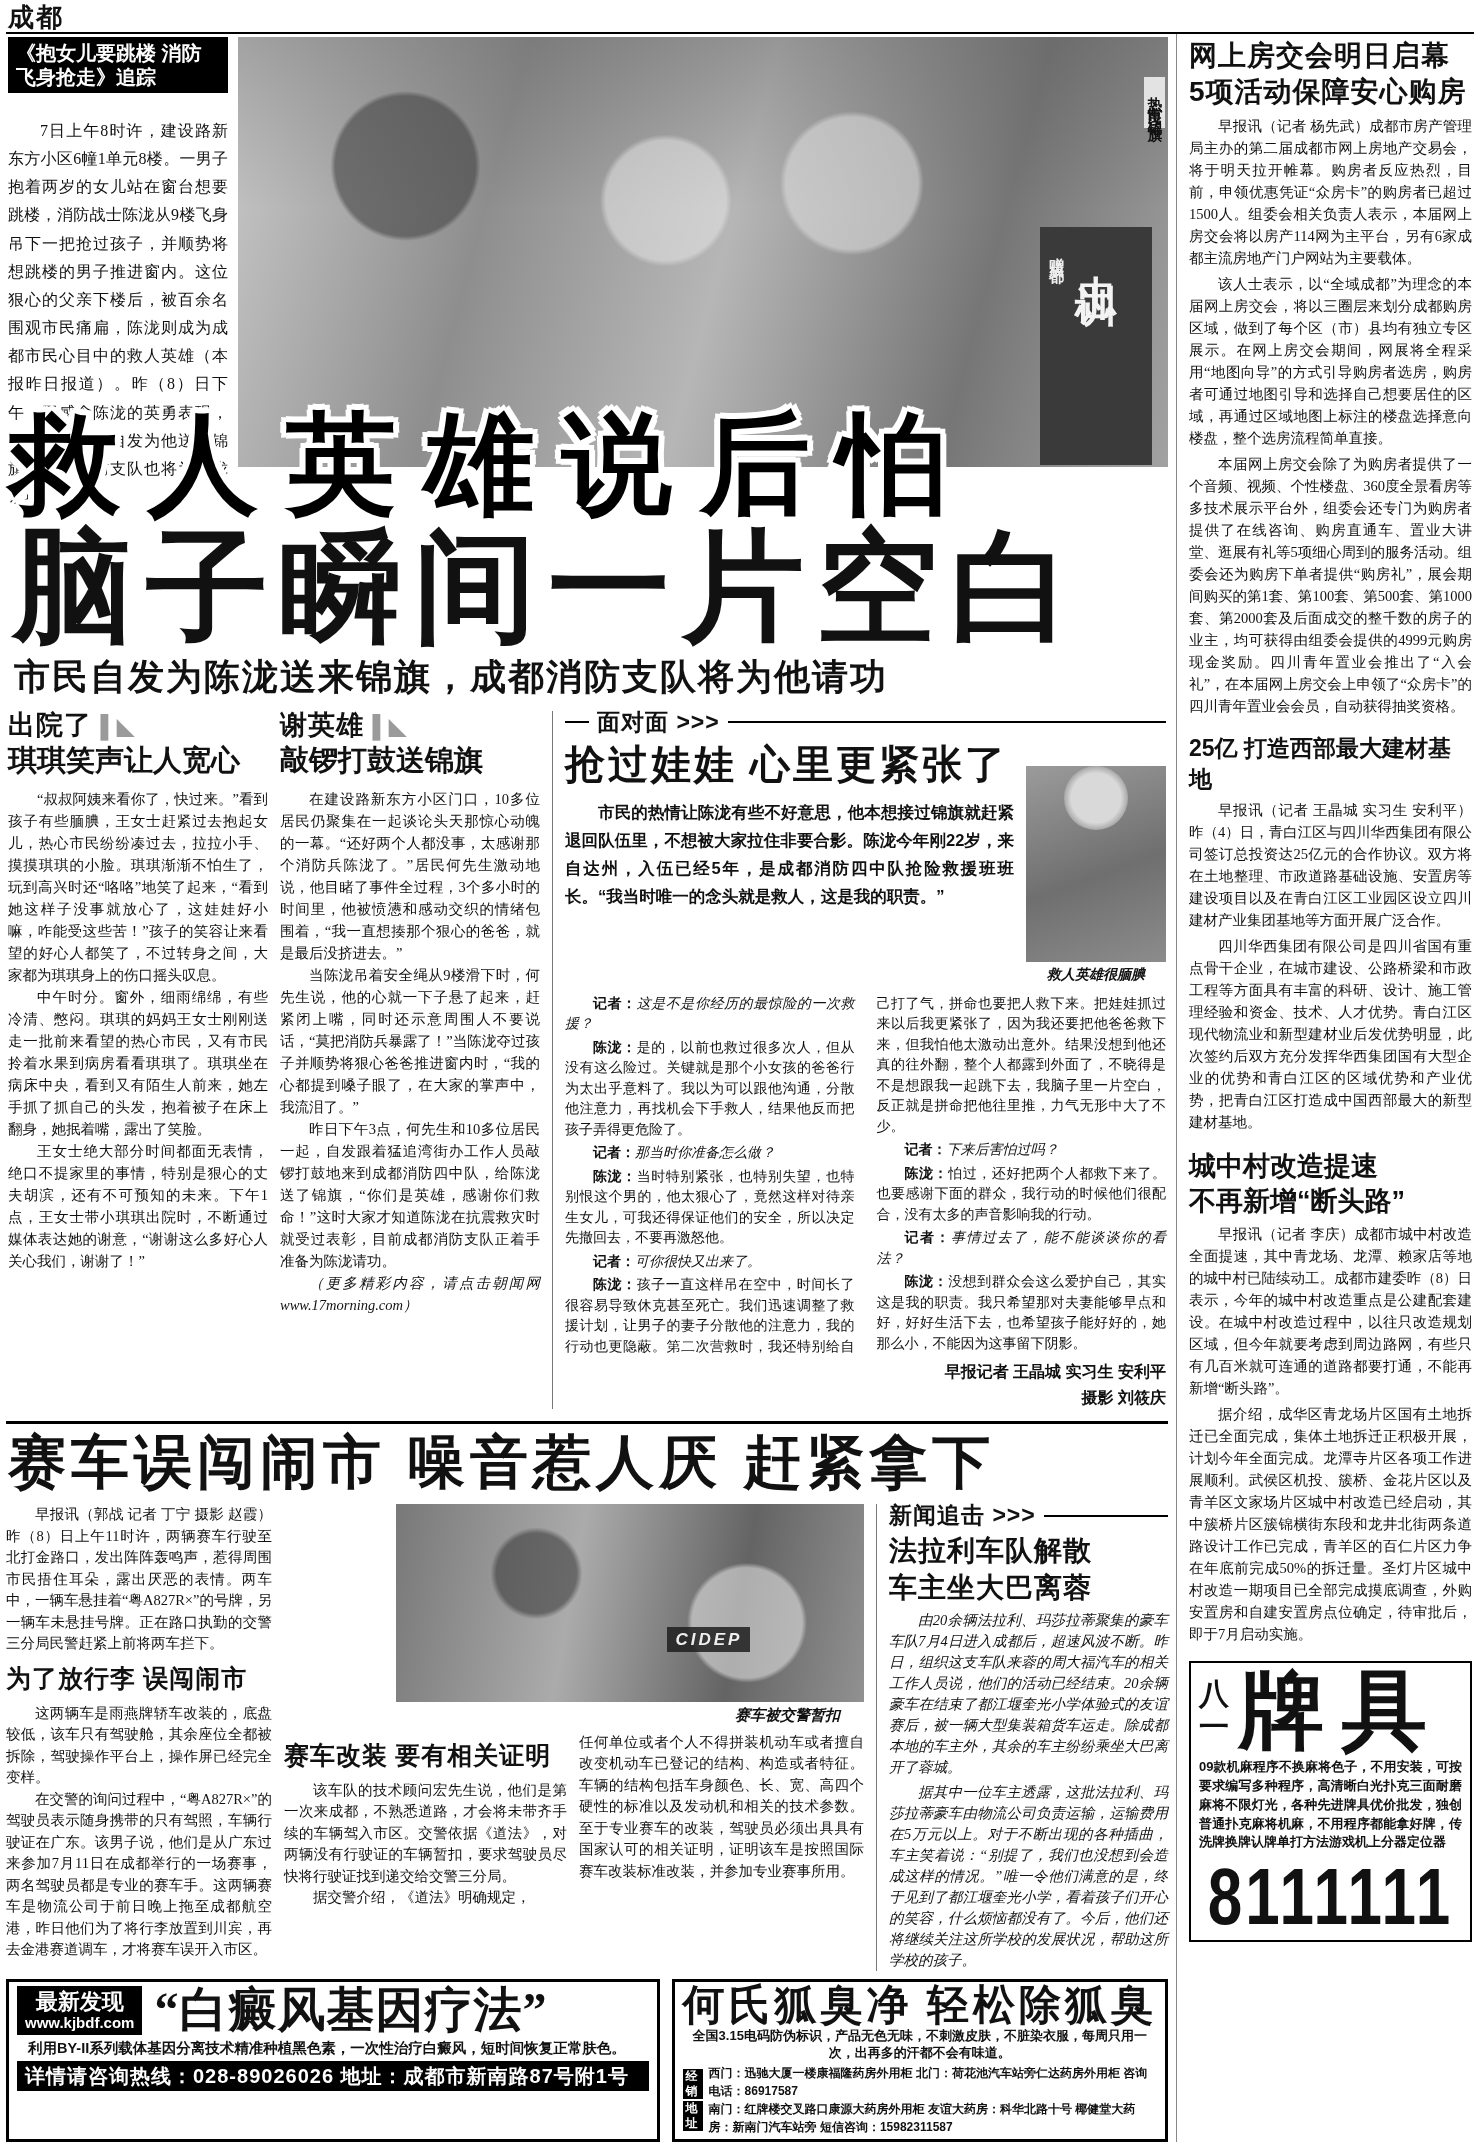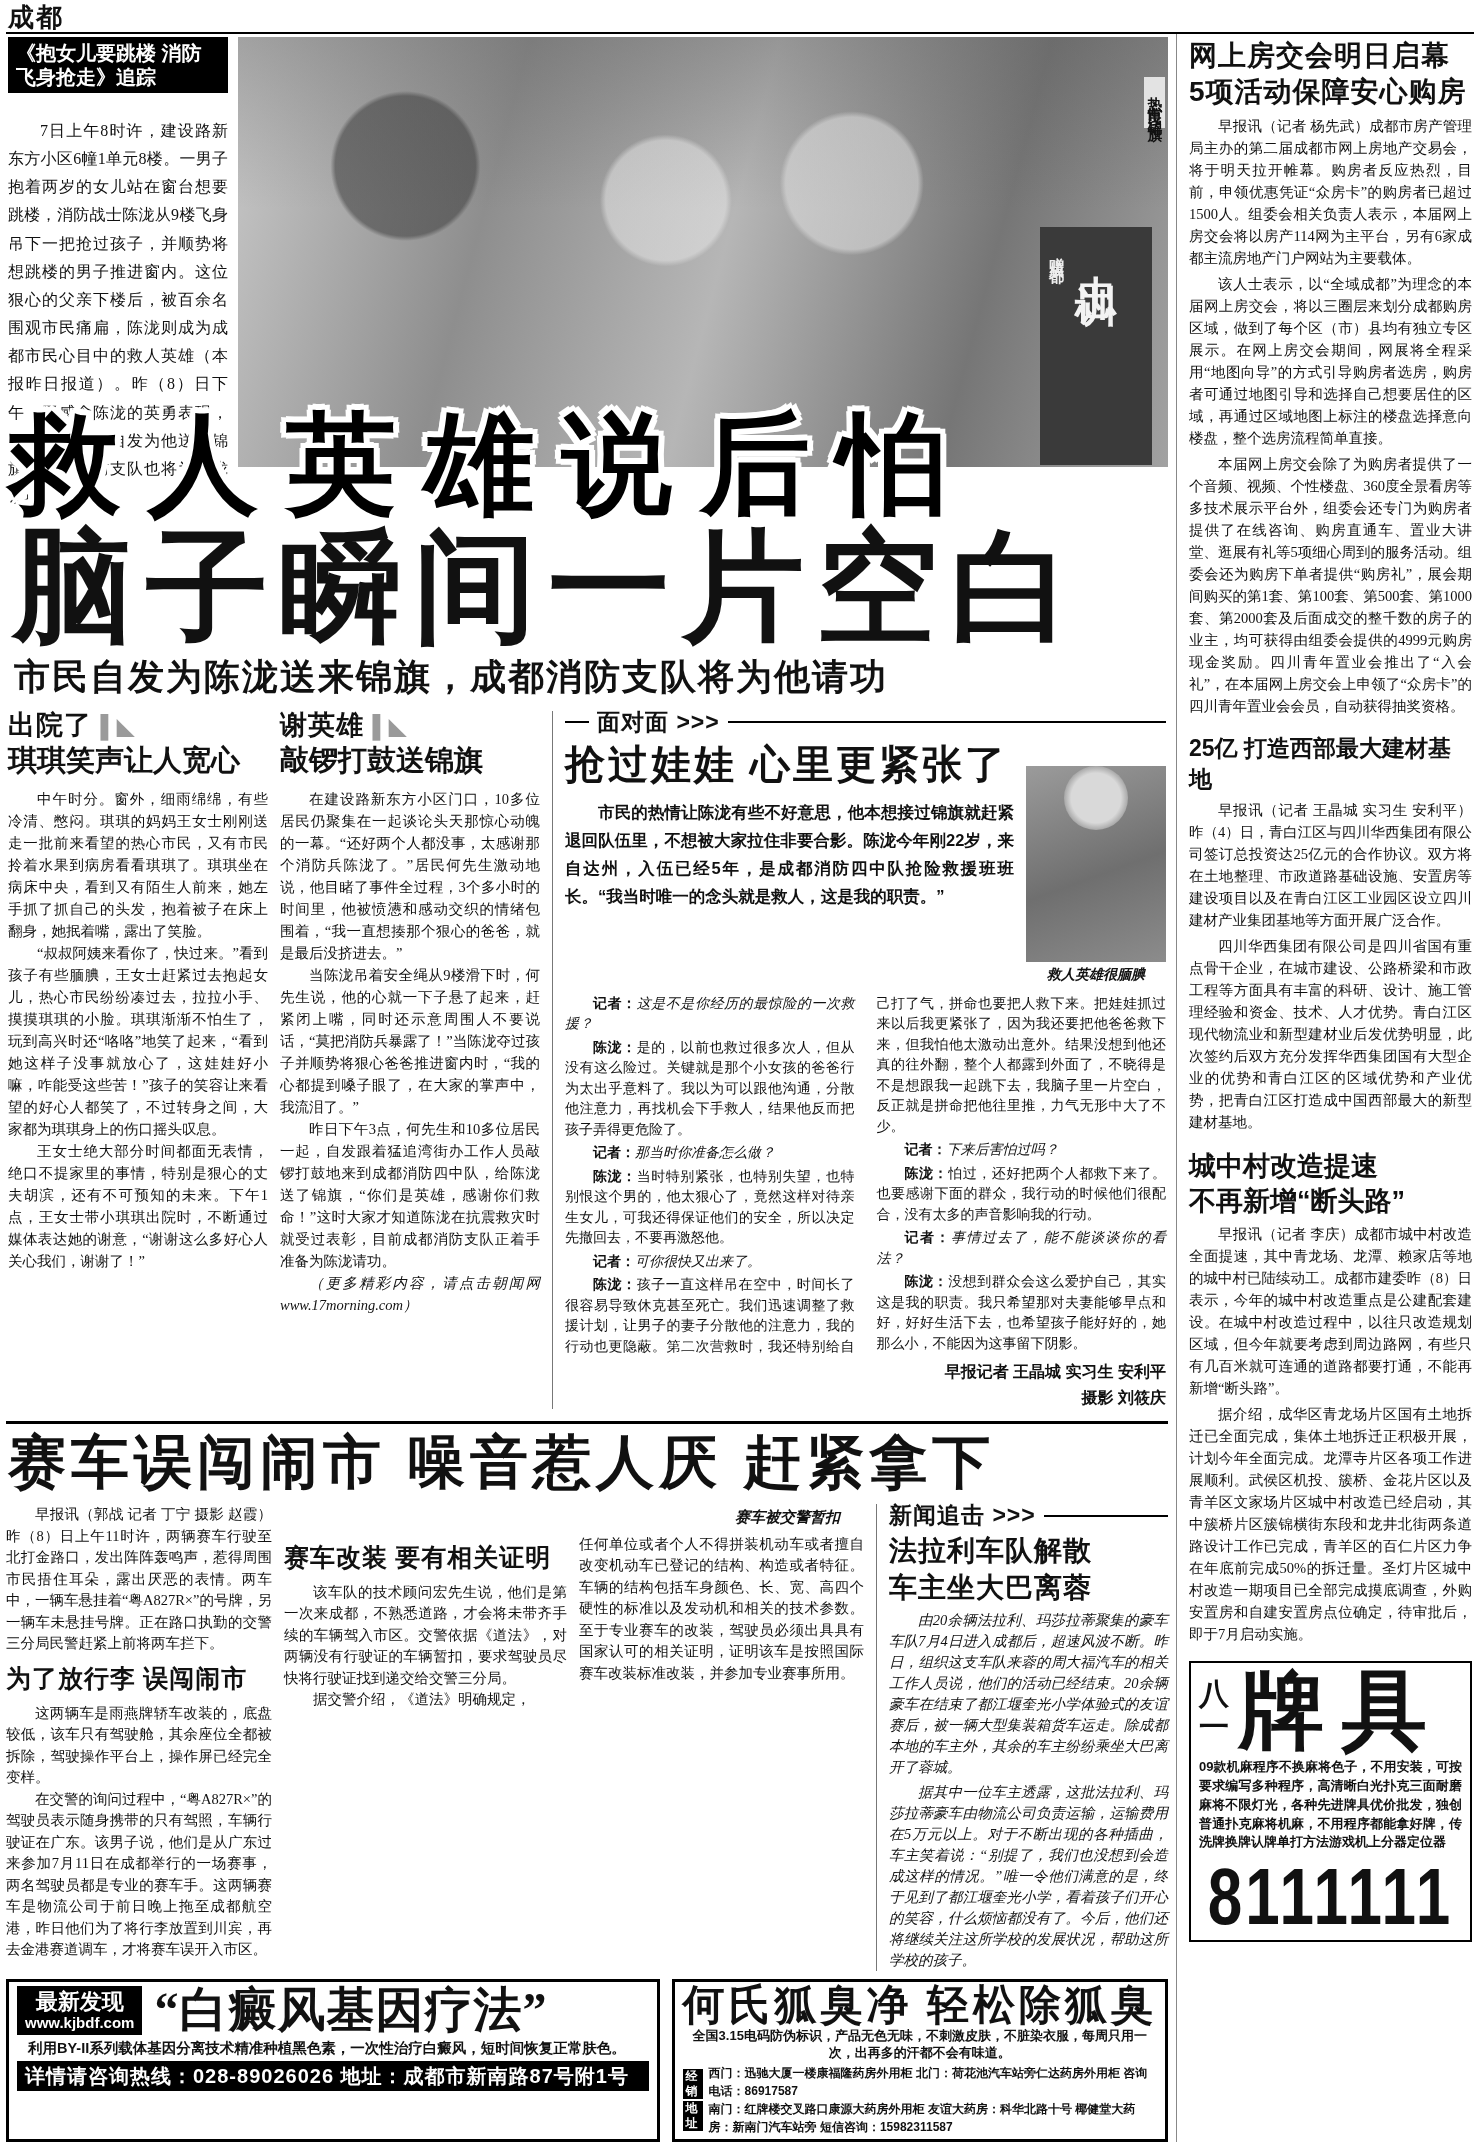--- a/index.html
+++ b/index.html
@@ -165,22 +165,22 @@
       <div class="subhead">市民自发为陈泷送来锦旗，成都消防支队将为他请功</div>
 
       <div class="mid-zone">
 
         <div class="mcol">
           <div class="tag-row">
             <span>出院了</span>
             <span class="tag-deco">▌◣</span>
           </div>
           <div class="mtitle">琪琪笑声让人宽心</div>
+          <p class="mp">“叔叔阿姨来看你了，快过来。”看到孩子有些腼腆，王女士赶紧过去抱起女儿，热心市民纷纷凑过去，拉拉小手、摸摸琪琪的小脸。琪琪渐渐不怕生了，玩到高兴时还“咯咯”地笑了起来，“看到她这样子没事就放心了，这娃娃好小嘛，咋能受这些苦！”孩子的笑容让来看望的好心人都笑了，不过转身之间，大家都为琪琪身上的伤口摇头叹息。</p>
           <p class="mp">中午时分。窗外，细雨绵绵，有些冷清、憋闷。琪琪的妈妈王女士刚刚送走一批前来看望的热心市民，又有市民拎着水果到病房看看琪琪了。琪琪坐在病床中央，看到又有陌生人前来，她左手抓了抓自己的头发，抱着被子在床上翻身，她抿着嘴，露出了笑脸。</p>
-          <p class="mp">“叔叔阿姨来看你了，快过来。”看到孩子有些腼腆，王女士赶紧过去抱起女儿，热心市民纷纷凑过去，拉拉小手、摸摸琪琪的小脸。琪琪渐渐不怕生了，玩到高兴时还“咯咯”地笑了起来，“看到她这样子没事就放心了，这娃娃好小嘛，咋能受这些苦！”孩子的笑容让来看望的好心人都笑了，不过转身之间，大家都为琪琪身上的伤口摇头叹息。</p>
           <p class="mp">王女士绝大部分时间都面无表情，绝口不提家里的事情，特别是狠心的丈夫胡滨，还有不可预知的未来。下午1点，王女士带小琪琪出院时，不断通过媒体表达她的谢意，“谢谢这么多好心人关心我们，谢谢了！”</p>
         </div>
 
         <div class="mcol">
           <div class="tag-row">
             <span>谢英雄</span>
             <span class="tag-deco">▌◣</span>
           </div>
           <div class="mtitle">敲锣打鼓送锦旗</div>
           <p class="mp">在建设路新东方小区门口，10多位居民仍聚集在一起谈论头天那惊心动魄的一幕。“还好两个人都没事，太感谢那个消防兵陈泷了。”居民何先生激动地说，他目睹了事件全过程，3个多小时的时间里，他被愤懑和感动交织的情绪包围着，“我一直想揍那个狠心的爸爸，就是最后没挤进去。”</p>
@@ -227,20 +227,23 @@
         <div class="r-cols">
 
           <div class="r1">
             <p class="rp">早报讯（郭战 记者 丁宁 摄影 赵霞）昨（8）日上午11时许，两辆赛车行驶至北打金路口，发出阵阵轰鸣声，惹得周围市民捂住耳朵，露出厌恶的表情。两车中，一辆车悬挂着“粤A827R×”的号牌，另一辆车未悬挂号牌。正在路口执勤的交警三分局民警赶紧上前将两车拦下。</p>
             <div class="rsub">为了放行李 误闯闹市</div>
             <p class="rp">这两辆车是雨燕牌轿车改装的，底盘较低，该车只有驾驶舱，其余座位全都被拆除，驾驶操作平台上，操作屏已经完全变样。</p>
             <p class="rp">在交警的询问过程中，“粤A827R×”的驾驶员表示随身携带的只有驾照，车辆行驶证在广东。该男子说，他们是从广东过来参加7月11日在成都举行的一场赛事，两名驾驶员都是专业的赛车手。这两辆赛车是物流公司于前日晚上拖至成都航空港，昨日他们为了将行李放置到川宾，再去金港赛道调车，才将赛车误开入市区。</p>
           </div>
 
           <div class="rmid">
+            <div class="r-photo">
+              <span class="cidep">CIDEP</span>
+            </div>
             <div class="r-cap">赛车被交警暂扣</div>
             <div class="rmid-cols">
               <div class="rcol2">
                 <div class="rsub">赛车改装 要有相关证明</div>
                 <p class="rp">该车队的技术顾问宏先生说，他们是第一次来成都，不熟悉道路，才会将未带齐手续的车辆驾入市区。交警依据《道法》，对两辆没有行驶证的车辆暂扣，要求驾驶员尽快将行驶证找到递交给交警三分局。</p>
                 <p class="rp">据交警介绍，《道法》明确规定，</p>
               </div>
               <div class="rcol3">
                 <p class="rp noindent">任何单位或者个人不得拼装机动车或者擅自改变机动车已登记的结构、构造或者特征。车辆的结构包括车身颜色、长、宽、高四个硬性的标准以及发动机和相关的技术参数。至于专业赛车的改装，驾驶员必须出具具有国家认可的相关证明，证明该车是按照国际赛车改装标准改装，并参加专业赛事所用。</p>
               </div>

